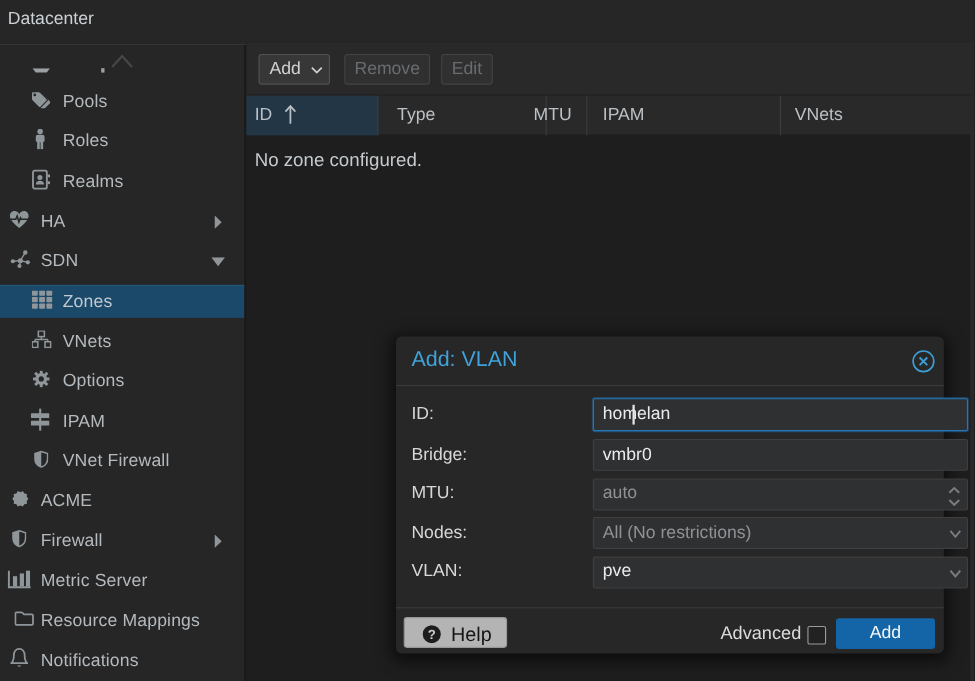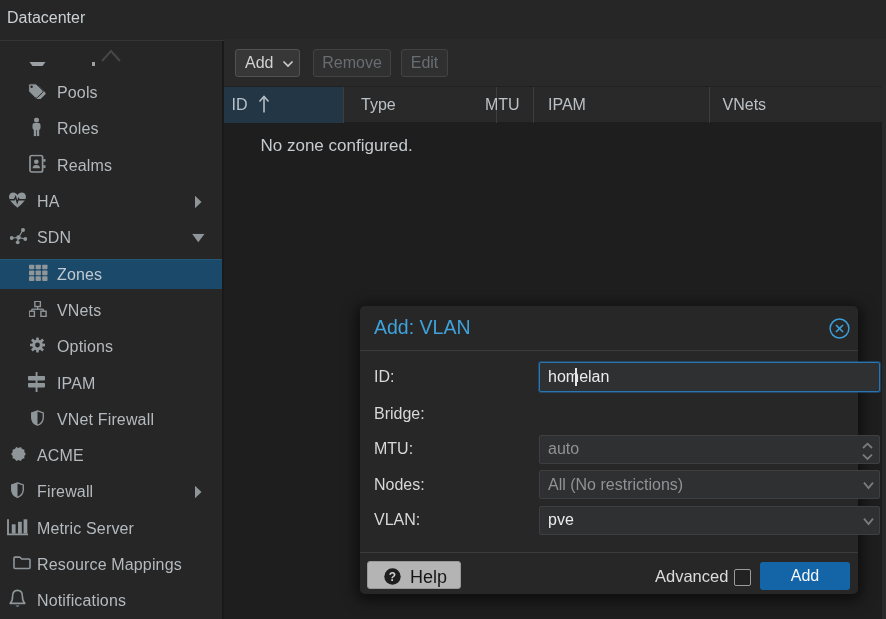--- a/index.html
+++ b/index.html
@@ -34,21 +34,21 @@
 #btn-remove { left:89px; top:9.5px; width:78px; height:28px; background:#303030;
   border:1px solid #434343; color:#696d71; line-height:26px; }
 #btn-edit { left:177px; top:9.5px; width:47px; height:28px; background:#303030;
   border:1px solid #434343; color:#696d71; line-height:26px; }
 #ghead { left:224px; top:86px; width:662px; height:36px; background:#292929;
   border-top:1px solid #212121; }
 #ghead .cell { position:absolute; top:0; height:36px; border-right:1px solid #3d3d3d;
   font-size:16px; color:#bcc1c5; line-height:36px; }
 #cell-id { left:0; width:120px; background:#223646; color:#ced3d7;
   border-right:1px solid #3f4f5e; }
-#nozone { left:231.5px; top:135.5px; font-size:17px; color:#c6cbcf;margin-left:29px; }
+#nozone { left:231.5px; top:135.5px; font-size:17px; color:#c6cbcf; }
 #scrollstrip { left:882px; top:86px; width:4px; height:533px; background:#2a2a2a; }
 
 
 #modal { left:360px; top:306px; width:498px; height:288px; background:#272727;
   border-radius:5px; box-shadow:0 3px 14px 4px rgba(0,0,0,0.55); }
 #mtitle { position:absolute; left:14px; top:10px; font-size:19.5px; color:#3fa2da; }
 #mdiv1 { position:absolute; left:0; top:44px; width:498px; height:1px; background:#3b3b3b; }
 #mdiv2 { position:absolute; left:0; top:246px; width:498px; height:1px; background:#3b3b3b; }
 .flabel { position:absolute; left:14px; font-size:16px; color:#d8d8d8; }
 .ffield { position:absolute; left:145px; width:341px; height:29px; background:#2f3032;
@@ -282,20 +282,23 @@
     <div id="mdiv1"></div>
     <div class="flabel" style="top:62px;">ID:</div>
     <div class="flabel" style="top:99px;">Bridge:</div>
     <div class="flabel" style="top:134px;">MTU:</div>
     <div class="flabel" style="top:170px;">Nodes:</div>
     <div class="flabel" style="top:205px;">VLAN:</div>
     <div class="ffield" id="f-id">
         <span class="v">homelan</span>
       </div>
     <div id="cursor"></div>
+    <div class="ffield" id="f-bridge">
+        <span class="v">vmbr0</span>
+      </div>
     <div class="ffield" id="f-mtu">
         <span class="v dim">auto</span>
       <svg style="position:absolute; left:322px; top:6px;" width="11" height="19" viewBox="0 0 11 19">
           <polyline points="1,6 5.5,1.7 10,6" fill="none" stroke="#797c80" stroke-width="1.8"></polyline>
           <polyline points="1,12.6 5.5,16.9 10,12.6" fill="none" stroke="#797c80" stroke-width="1.8"></polyline>
         </svg>
     </div>
     <div class="ffield" id="f-nodes">
         <span class="v dim">All (No restrictions)</span>
       <svg style="position:absolute; left:322.5px; top:10px;" width="11" height="9" viewBox="0 0 11 9">

